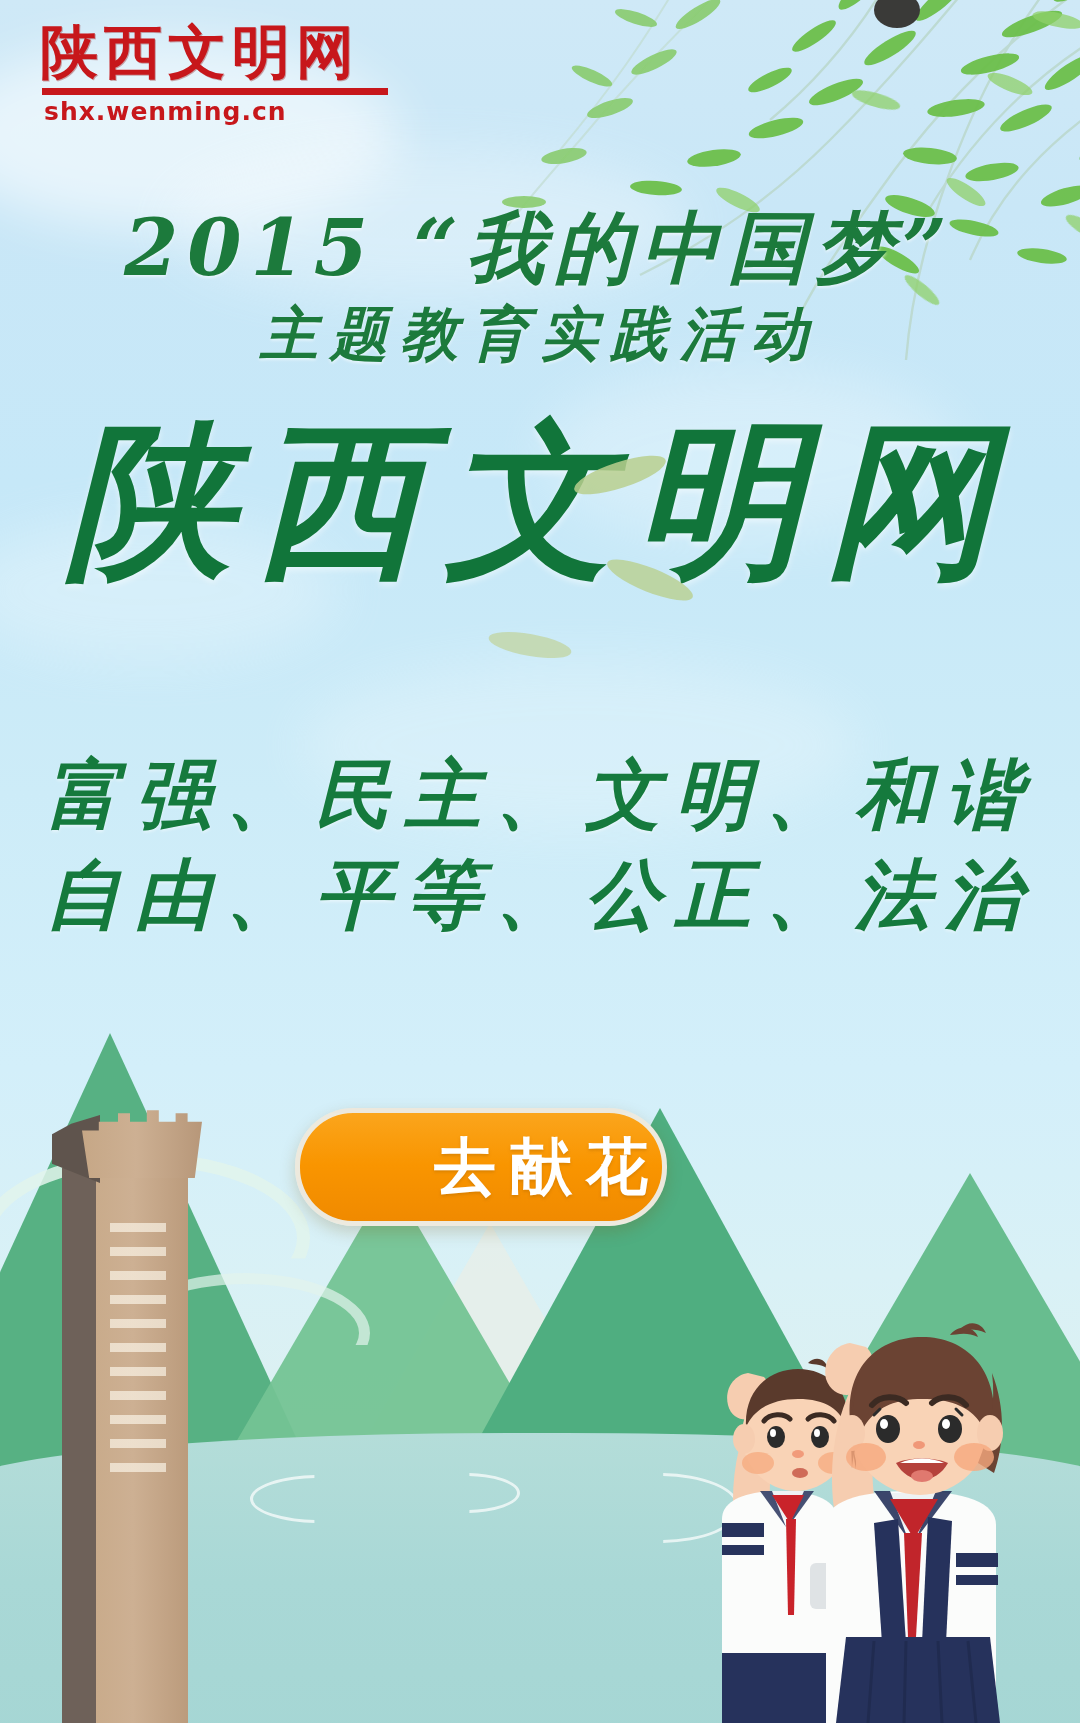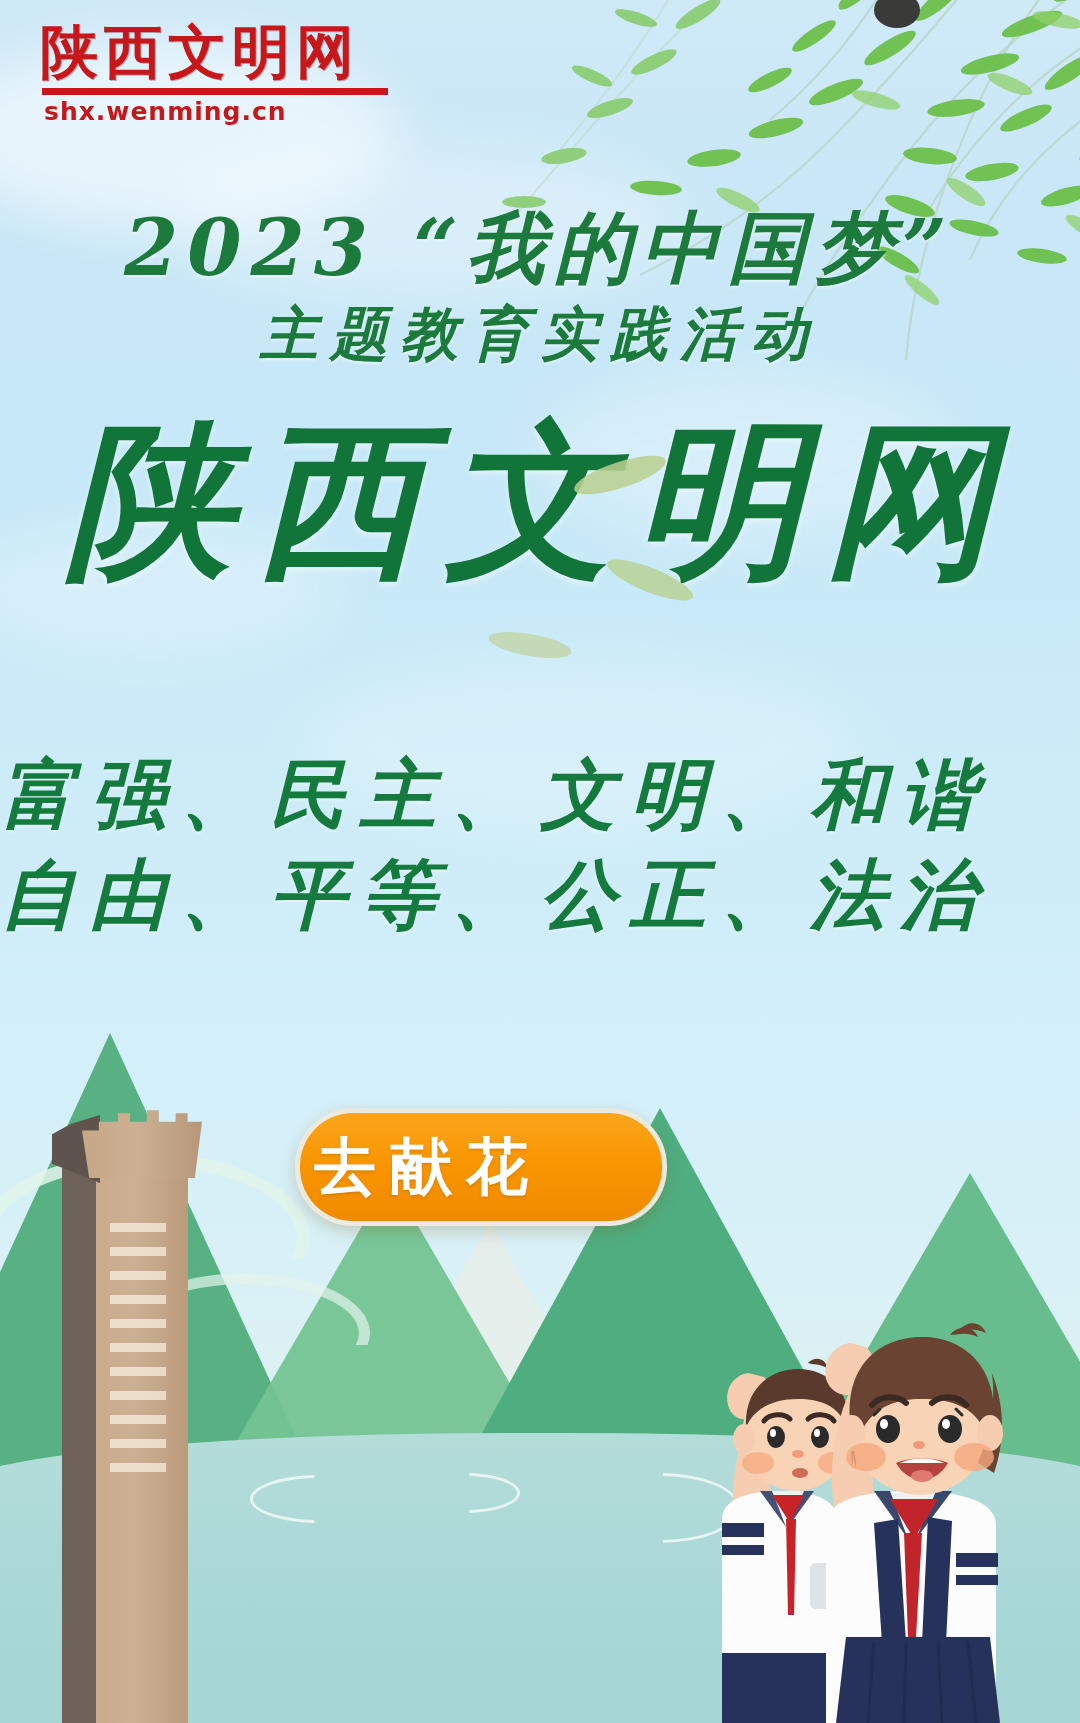--- a/index.html
+++ b/index.html
@@ -81,21 +81,21 @@
     font-weight:bold;
     font-style:italic;
     font-size:168px;
     letter-spacing:22px;
     color:#11753a;
     line-height:1.05;
     text-shadow:0 3px 6px rgba(255,255,255,.5);
   }
 
   
-  .values{ position:absolute; left:0; top:745px; width:1080px; text-align:left; }
+  .values{ position:absolute; left:0; top:745px; width:1080px; text-align:center; }
   .vline{
     font-family:"DejaVu Serif", serif;
     font-weight:bold;
     font-style:italic;
     font-size:76px;
     letter-spacing:14px;
     color:#157a3d;
     line-height:1.32;
     text-shadow:0 2px 3px rgba(255,255,255,.45);
   }
@@ -191,21 +191,21 @@
   }
 
   
   .cta{
     position:absolute; left:295px; top:1108px;
     width:372px; height:118px;
     border-radius:58px;
     background:linear-gradient(180deg,#fba51c 0%, #f99500 48%, #f08a00 100%);
     border:5px solid rgba(236,240,240,.92);
     box-shadow:0 6px 16px rgba(120,80,10,.22);
-    display:flex; align-items:center; justify-content:flex-start;
+    display:flex; align-items:center; justify-content:flex-end;
     cursor:pointer;
   }
   .cta-label{
     font-family:"DejaVu Sans", sans-serif;
     font-weight:bold;
     font-size:62px;
     letter-spacing:14px;
     color:#ffffff;
     text-indent:14px;
     text-shadow:0 2px 3px rgba(170,100,0,.35);
@@ -291,21 +291,21 @@
 
   <div class="notch"></div>
 
   <div class="logo">
     <div class="logo-cn">陕西文明网</div>
     <div class="logo-rule"></div>
     <div class="logo-url">shx.wenming.cn</div>
   </div>
 
   <div class="heads">
-    <div class="kicker1">2023 “我的中国梦”</div>
+    <div class="kicker1">2015 “我的中国梦”</div>
     <div class="kicker2">主题教育实践活动</div>
     <div class="main-title">陕西文明网</div>
   </div>
 
   <svg class="leafdrop" style="left:560px; top:440px; width:120px; height:70px;" viewBox="0 0 120 70">
     <ellipse cx="60" cy="35" rx="48" ry="13" fill="#b9cf8e" opacity=".85" transform="rotate(-18 60 35)"></ellipse>
   </svg>
   <svg class="leafdrop" style="left:590px; top:545px; width:120px; height:70px;" viewBox="0 0 120 70">
     <ellipse cx="60" cy="35" rx="46" ry="12" fill="#b9cf8e" opacity=".8" transform="rotate(22 60 35)"></ellipse>
   </svg>

